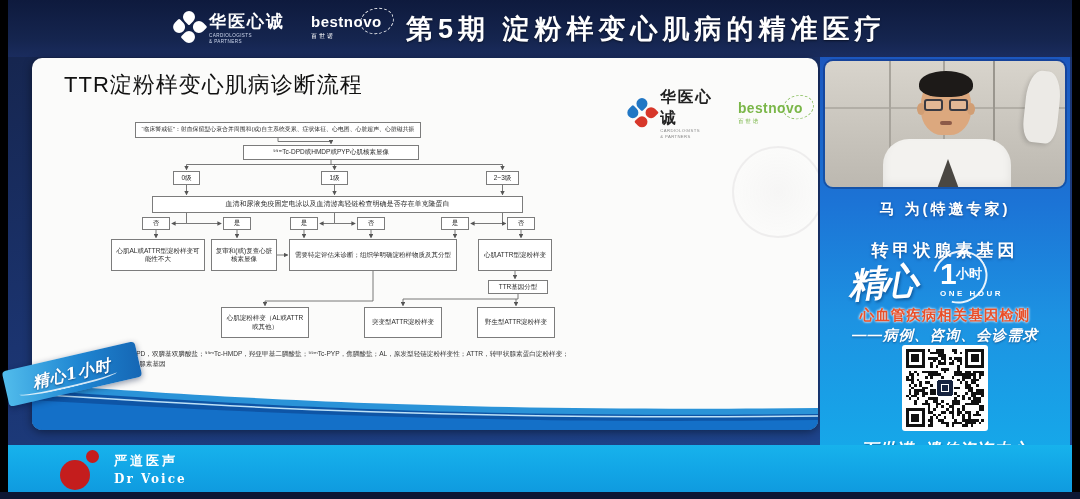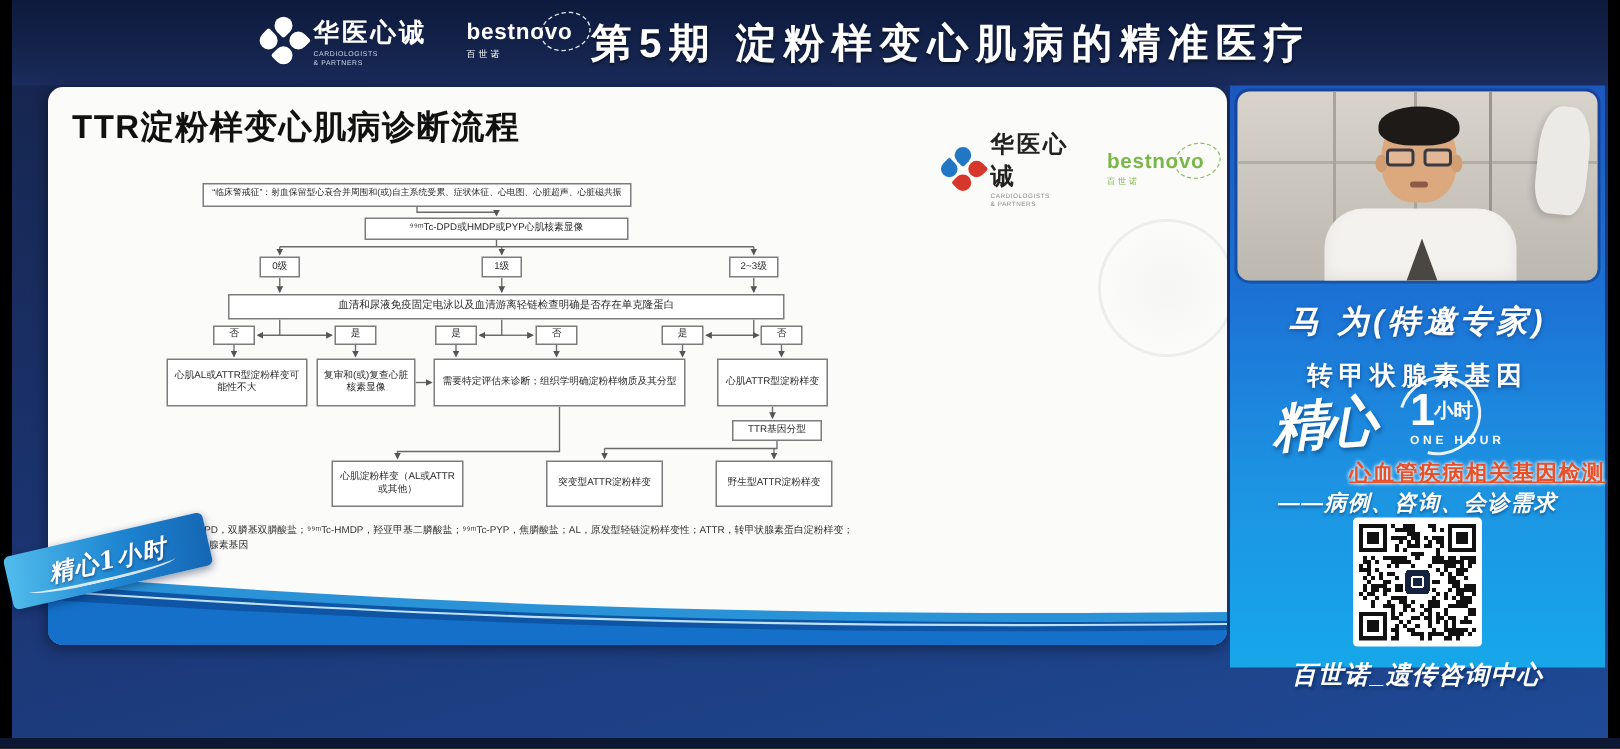--- a/index.html
+++ b/index.html
@@ -29,27 +29,27 @@
   .logo-hy{display:flex;align-items:center;gap:7px;}
   .logo-hy .t1{font-size:17px;font-weight:bold;letter-spacing:2px;}
   .logo-hy .t2{font-size:4.6px;letter-spacing:.4px;line-height:1.25;}
   .hdr-logos .logo-hy .t1{color:#fff;} .hdr-logos .logo-hy .t2{color:#cfd8ee;}
   .logo-bn{position:relative;text-align:left;}
   .logo-bn .bn1{font-size:15px;font-weight:bold;letter-spacing:.5px;}
   .logo-bn .bn2{font-size:6px;letter-spacing:2px;display:block;margin-top:1px;}
   .logo-bn .ring{position:absolute;right:-12px;top:-5px;width:34px;height:26px;border:1.6px dashed currentColor;
                  border-radius:50%;opacity:.85;transform:rotate(-12deg);}
   .hdr-logos .logo-bn{color:#fff;}
-  .hdr-title{position:absolute;left:386px;top:11px;color:#fff;font-size:27px;font-weight:bold;
+  .hdr-title{position:absolute;left:398px;top:11px;color:#fff;font-size:27px;font-weight:bold;
              letter-spacing:5px;text-shadow:0 1px 2px rgba(0,0,0,.5);white-space:nowrap;}
 
   
   .slide{position:absolute;left:24px;top:58px;width:786px;height:372px;background:#fbfbfa;
          border-radius:10px;overflow:hidden;box-shadow:0 2px 10px rgba(0,0,0,.45);}
-  .slide-title{position:absolute;left:16px;top:12px;font-size:22px;font-weight:bold;color:#111;
+  .slide-title{position:absolute;left:32px;top:12px;font-size:22px;font-weight:normal;color:#111;
                letter-spacing:1px;}
   .slide-logos{position:absolute;left:598px;top:28px;display:flex;align-items:center;gap:20px;transform:scale(.92);transform-origin:left top;}
   .slide-logos .logo-hy .t1{color:#222;} .slide-logos .logo-hy .t2{color:#888;}
   .slide-logos .logo-bn{color:#7ab648;}
   .stamp{position:absolute;left:700px;top:88px;width:92px;height:92px;border-radius:50%;
          border:2px solid rgba(150,140,150,.12);background:radial-gradient(circle,rgba(160,150,160,.05),transparent 70%);}
 
   
   .fc-lines{position:absolute;left:0;top:0;}
   .fb{position:absolute;border:1px solid #7c7c7c;background:#fff;display:flex;align-items:center;
@@ -97,35 +97,35 @@
           border-radius:46% 46% 42% 42%;}
   .p-hair{position:absolute;left:-2px;top:-6px;width:54px;height:26px;background:#1d1a18;
           border-radius:50% 50% 40% 40%;}
   .p-ear{position:absolute;top:26px;width:8px;height:12px;background:#d19e74;border-radius:50%;}
   .p-ear.l{left:-4px;} .p-ear.r{right:-4px;}
   .p-glass{position:absolute;top:22px;width:19px;height:12px;border:2px solid #3a3a42;border-radius:3px;
            background:rgba(255,255,255,.18);}
   .p-glass.l{left:3px;} .p-glass.r{right:3px;}
   .p-mouth{position:absolute;left:19px;top:44px;width:12px;height:4px;background:#8c5a48;border-radius:2px;}
 
-  .p-name{position:absolute;left:0;top:143px;width:100%;text-align:center;color:#fff;font-size:21px;
-          font-weight:bold;letter-spacing:3px;text-shadow:0 1px 3px rgba(0,30,80,.5);font-style:italic;}
+  .p-name{position:absolute;left:0;top:143px;width:100%;text-align:center;color:#fff;font-size:15px;
+          font-weight:bold;letter-spacing:3px;text-shadow:0 1px 3px rgba(0,30,80,.5);}
   .p-hosp{position:absolute;left:0;top:182px;width:100%;text-align:center;color:#fff;font-size:17px;
           font-weight:bold;letter-spacing:4px;text-shadow:0 1px 3px rgba(0,30,80,.5);}
   .brand{position:absolute;left:28px;top:202px;width:200px;height:52px;color:#fff;}
   .brand .b-script{position:absolute;left:0;top:0;font-family:"DejaVu Serif","Liberation Serif",serif;
                    font-style:italic;font-weight:bold;font-size:36px;letter-spacing:-2px;
                    text-shadow:1px 2px 3px rgba(0,30,80,.45);transform:rotate(-4deg);}
   .brand .b-one{position:absolute;left:92px;top:-2px;font-size:30px;font-weight:bold;}
   .brand .b-hour{position:absolute;left:108px;top:6px;font-size:13px;font-weight:bold;}
   .brand .b-en{position:absolute;left:92px;top:30px;font-size:8px;letter-spacing:2.5px;font-weight:bold;}
   .brand .b-circle{position:absolute;left:84px;top:-8px;width:56px;height:52px;border:2px solid rgba(255,255,255,.9);
                    border-radius:50%;border-left-color:transparent;transform:rotate(-30deg);}
-  .p-line1{position:absolute;left:0;top:249px;width:100%;text-align:right;font-size:14.5px;font-weight:bold;
-           color:#e8502a;text-shadow:0 0 2px #fff,0 0 3px #fff;letter-spacing:1px;text-decoration:underline;}
+  .p-line1{position:absolute;left:0;top:249px;width:100%;text-align:center;font-size:14.5px;font-weight:bold;
+           color:#e8502a;text-shadow:0 0 2px #fff,0 0 3px #fff;letter-spacing:1px;}
   .p-line2{position:absolute;left:0;top:269px;width:100%;text-align:center;font-size:14.5px;font-weight:bold;
            color:#fff;letter-spacing:1px;text-shadow:0 1px 2px rgba(0,30,80,.5);font-style:italic;}
   .qr{position:absolute;left:82px;top:288px;width:86px;height:86px;background:#fff;border-radius:3px;
       padding:4px;}
   .qr svg{display:block;}
   .qr-label{position:absolute;left:0;top:382px;width:100%;text-align:center;color:#fff;font-size:16.5px;
             font-weight:bold;font-style:italic;letter-spacing:1px;text-shadow:1px 2px 2px rgba(0,40,90,.55);}
 
   
   .bottom-strip{position:absolute;left:0;top:445px;width:1064px;height:47px;
@@ -594,16 +594,28 @@
               <rect x="2" y="24" width="3" height="3"></rect>
           </g>
           <rect x="11.5" y="11.5" width="6" height="6" rx="1" fill="#16233f"></rect>
           <rect x="13.2" y="13.2" width="2.6" height="2.6" rx="0.5" fill="none" stroke="#fff" stroke-width="0.5"></rect>
         </svg>
       </div>
 
       <div class="qr-label">百世诺_遗传咨询中心</div>
     </div>
 
+    <div class="bottom-strip">
+      <div class="dv-logo">
+        <span style="position:relative;display:inline-block;width:40px;height:36px;">
+          <span class="dv-c1" style="position:absolute;left:0;top:4px;"></span>
+          <span class="dv-c2"></span>
+        </span>
+        <span class="dv-txt">
+          <div class="dv-t1">严道医声</div>
+          <div class="dv-t2">Dr Voice</div>
+        </span>
+      </div>
+    </div>
 
   </div>
   <div class="bottom-navy"></div>
 </div>
 
 </body></html>

